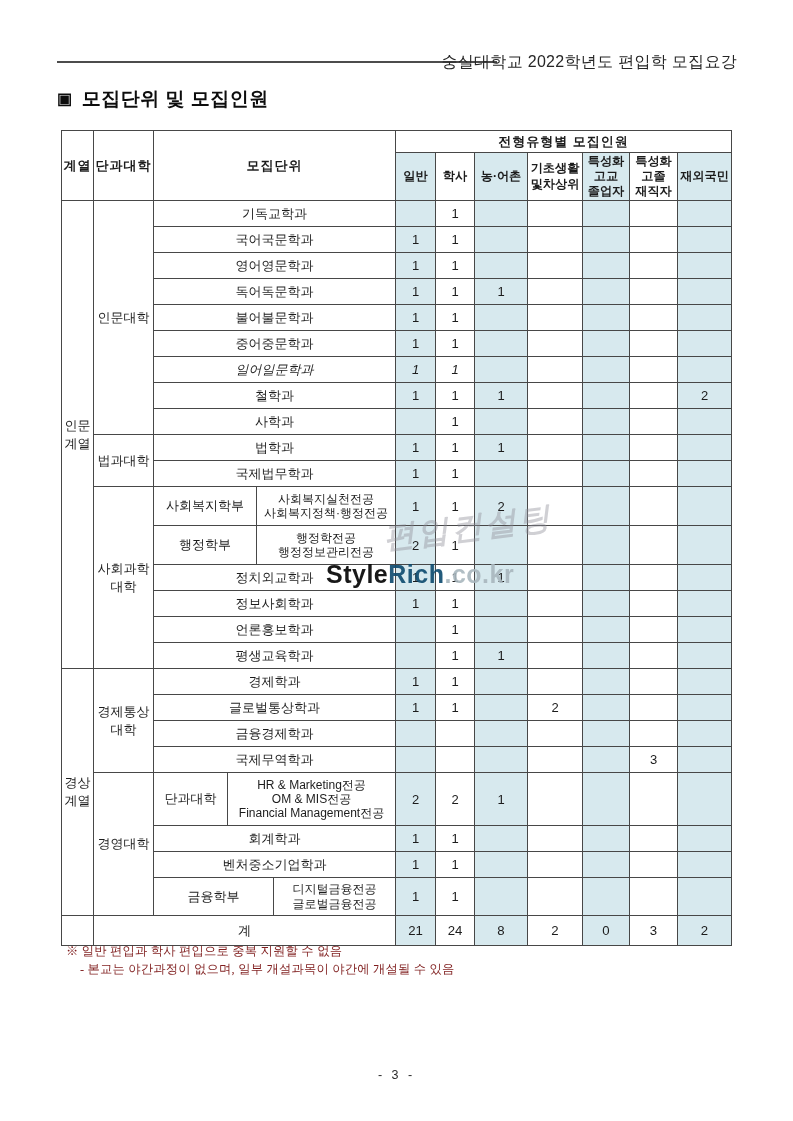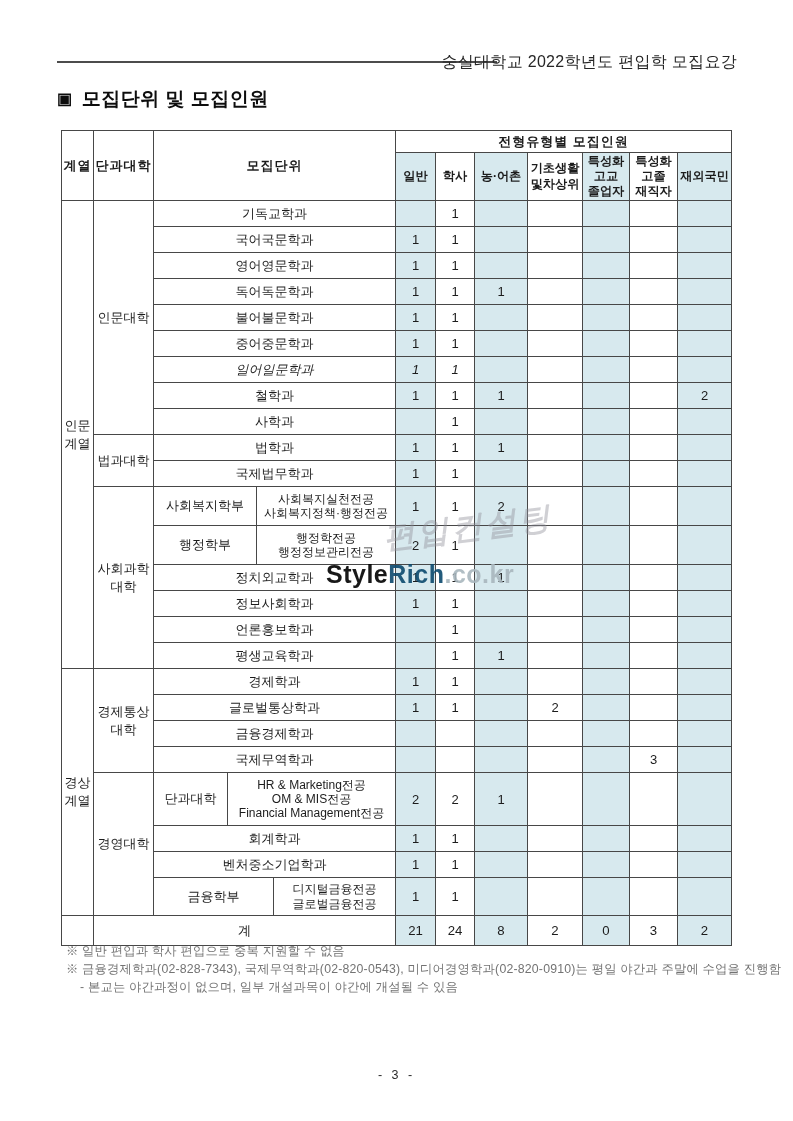--- a/index.html
+++ b/index.html
@@ -29,21 +29,21 @@
   td.cat, td.col { font-size:13px; line-height:1.35;margin-top:31px; }
   td.unit { font-size:13.2px; }
   td.unit-split { padding:0; }
   .split { display:flex; align-items:stretch; }
   .split > div { display:flex; align-items:center; justify-content:center; white-space:pre-line; }
   .split-l { border-right:1.5px solid #474747; font-size:13px; }
   .split-r { flex:1; font-size:12px; line-height:1.18; }
   td.v { font-size:13px; }
   tr.total-row td { font-size:13.2px; }
   
-  .notes { position:absolute; left:66px; top:942px; font-size:12.3px; line-height:18px; color:#737373; letter-spacing:0.2px; }
+  .notes { position:absolute; left:66px; top:942px; font-size:12.3px; line-height:18px; color:#7f1d1d; letter-spacing:0.2px;font-family:Liberation Serif, serif; }
   .notes .note-sub { padding-left:14px; }
   
   .pagenum { position:absolute; left:0; right:0; top:1068px; text-align:center; font-size:12.5px; color:#2c2c2c; letter-spacing:3px; }
   
   .wm-script {
     position:absolute; left:383px; top:507px; z-index:6;
     font-size:31px; font-style:italic; font-weight:bold; letter-spacing:3px;
     color:#90909a; opacity:0.42; transform:rotate(-7deg); pointer-events:none;
   }
   .wm-brand {
@@ -382,19 +382,18 @@
           <td class="v blue">2</td>
         </tr>
       </tbody>
   </table>
 
   <div class="wm-script">편입컨설팅</div>
   <div class="wm-brand"><span class="wm-style">Style</span><span class="wm-rich">Rich</span><span class="wm-domain">.co.kr</span></div>
 
   <div class="notes">
     <div>※ 일반 편입과 학사 편입으로 중복 지원할 수 없음</div>
-    <div>※ 금융경제학과(02-828-7343), 국제무역학과(02-820-0543), 미디어경영학과(02-820-0910)는 평일 야간과 주말에 수업을 진행함</div>
     <div class="note-sub">- 본교는 야간과정이 없으며, 일부 개설과목이 야간에 개설될 수 있음</div>
   </div>
 
   <div class="pagenum">- 3 -</div>
 
 </div>
 
 </body></html>

